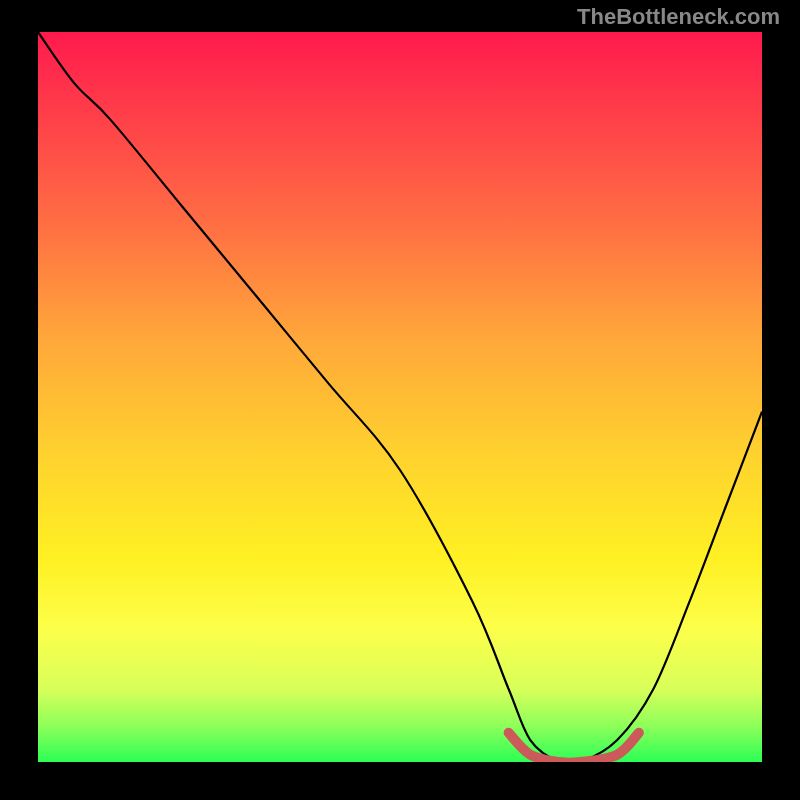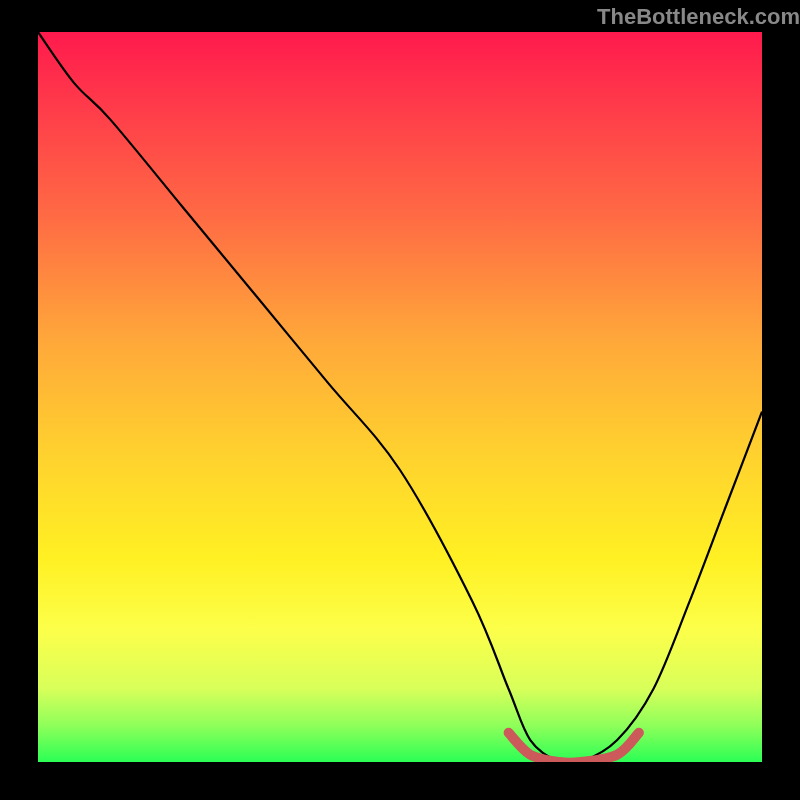--- a/index.html
+++ b/index.html
@@ -6,21 +6,21 @@
   body {
     width: 800px;
     height: 800px;
     background: #000;
     position: relative;
     overflow: hidden;
   }
   .attribution {
     position: absolute;
     top: 4px;
-    right: 0;
+    right: 20px;
     font-family: Arial, Helvetica, sans-serif;
     font-size: 22px;
     font-weight: bold;
     color: #888;
     z-index: 10;
   }
   .plot-area {
     position: absolute;
     left: 38px;
     top: 32px;

